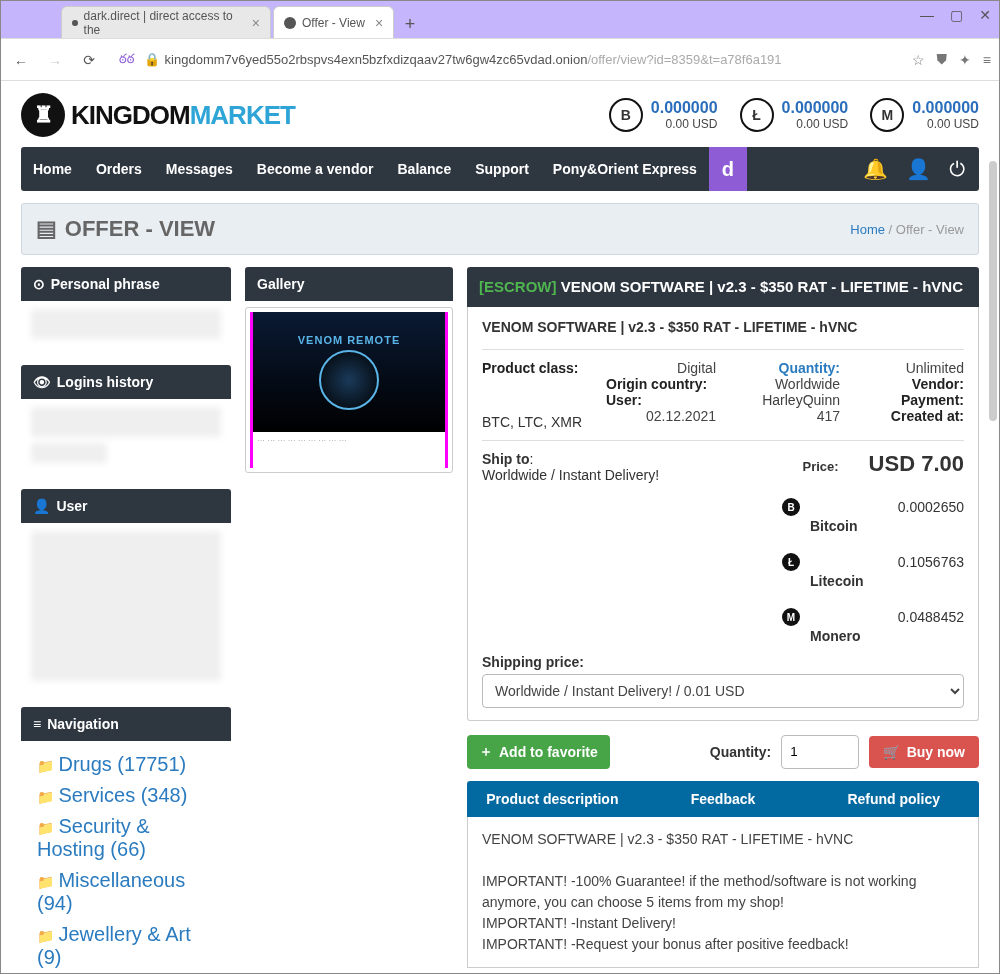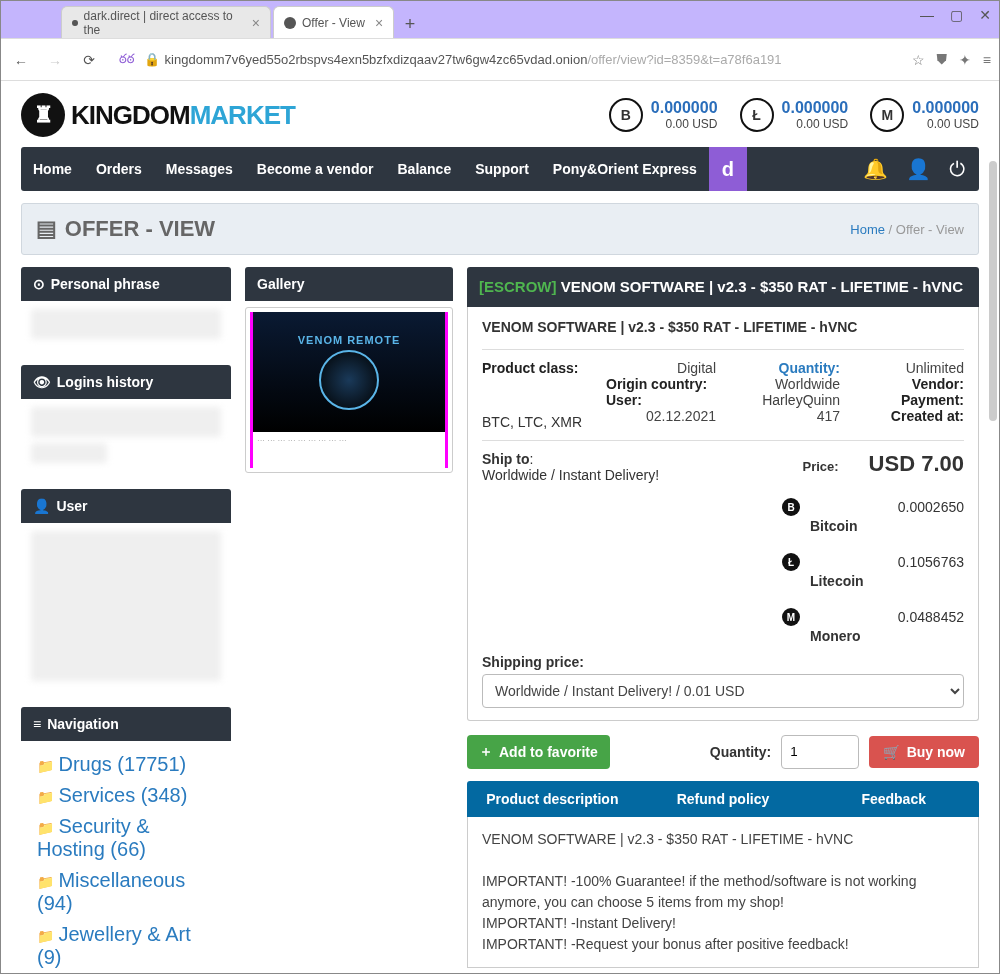--- a/index.html
+++ b/index.html
@@ -335,22 +335,22 @@
           <span class="qty-lbl">Quantity:</span>
           <input class="qty-input" type="number" value="1" style="">
           <button class="btn-buy">
               <span>🛒</span>
               <span>Buy now</span>
             </button>
         </div>
 
         <div class="tabs-offer">
           <div class="tbo">Product description</div>
+          <div class="tbo">Feedback</div>
           <div class="tbo">Refund policy</div>
-          <div class="tbo">Feedback</div>
         </div>
         <div class="desc-body">
           <div>VENOM SOFTWARE | v2.3 - $350 RAT - LIFETIME - hVNC</div>
           <br>
           <div>IMPORTANT! -100% Guarantee! if the method/software is not working anymore, you can choose 5 items from my shop!</div>
           <div>IMPORTANT! -Instant Delivery!</div>
           <div>IMPORTANT! -Request your bonus after positive feedback!</div>
         </div>
       </div>
 

